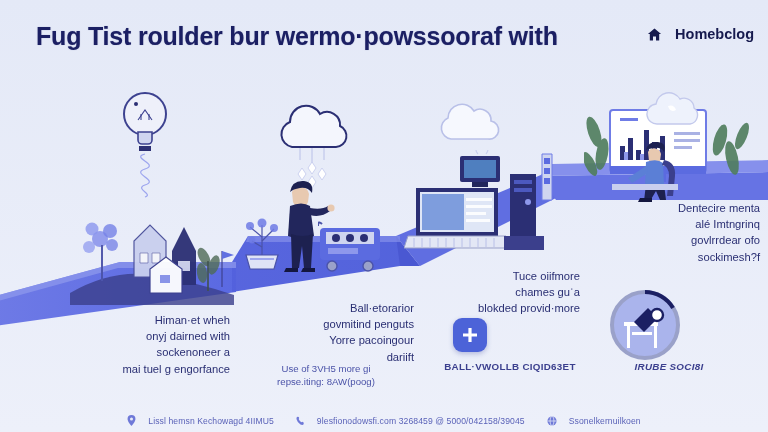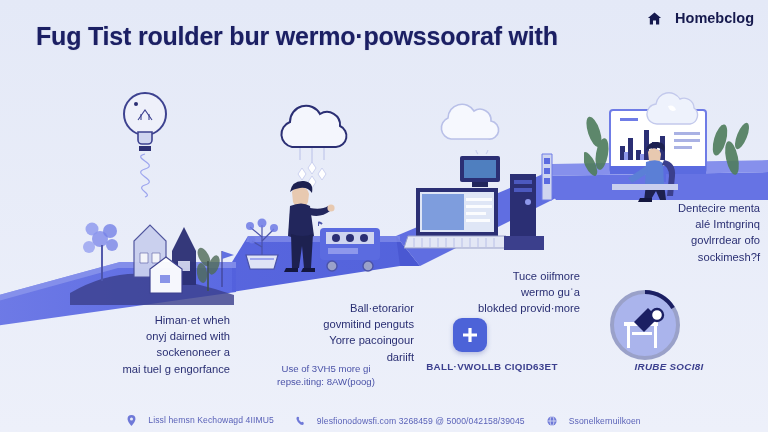--- a/index.html
+++ b/index.html
@@ -13,21 +13,21 @@
 
   
   .hero-title{
     position:absolute;left:36px;top:20px;width:620px;
     font-size:25px;line-height:1.33;font-weight:bold;
     color:#1b1f63;letter-spacing:-.2px;
     text-shadow:0 0 1px rgba(27,31,99,.35);
   }
   .hero-title .l2{display:block;}
   .nav{
-    position:absolute;right:14px;top:10px;display:flex;align-items:center;gap:13px;
+    position:absolute;right:14px;top:26px;display:flex;align-items:center;gap:13px;
     color:#161a4e;font-size:14.5px;font-weight:600;
   }
   .nav svg{display:block}
 
   
   .ribbon{position:absolute;left:0;top:0;width:768px;height:432px;}
 
   
   .cap{
     position:absolute;text-align:right;color:#2a2f73;
@@ -54,21 +54,21 @@
   
   .circ-badge{position:absolute;width:74px;height:74px;}
 
   
   .footer{
     position:absolute;left:0;bottom:6px;width:768px;
     display:flex;align-items:center;justify-content:center;gap:22px;
     color:#5a62b8;font-size:8.6px;letter-spacing:.1px;
     filter:blur(.2px);
   }
-  .fitem{display:flex;gap:12px;white-space:nowrap;}
+  .fitem{display:flex;align-items:center;gap:12px;white-space:nowrap;}
   .fitem svg{display:block;flex:none}
 
   
   .art{position:absolute;}
 </style>
 </head>
 <body>
 
 <div class="stage">
 
@@ -340,23 +340,23 @@
 dariift</div>
 
   <div class="cap" style="left:42px;top:312px;width:188px;white-space:pre-line;">Himan·et wheh
 onyj dairned with
 sockenoneer a
 mai tuel g engorfance</div>
   <div class="cap-sub" style="left:238px;top:362px;width:176px;white-space:pre-line;">Use of 3VH5 more gi
 repse.iting: 8AW(poog)</div>
 
   <div class="cap" style="left:404px;top:268px;width:176px;white-space:pre-line;">Tuce oiifmore
-wermo guˈa
+chames guˈa
 blokded provid·more</div>
-  <div class="cap-badge" style="left:404px;top:360px;width:176px;">BALL·VWOLLB CIQID63ET</div>
+  <div class="cap-badge" style="left:422px;top:360px;width:176px;">BALL·VWOLLB CIQID63ET</div>
 
   <div class="cap" style="left:578px;top:200px;width:182px;white-space:pre-line;">Dentecire menta
 alé Imtngrinq
 govlrrdear ofo
 sockimesh?f</div>
   <div class="cap-badge" style="left:578px;top:360px;width:182px;font-style:italic;">IRUBE SOCI8I</div>
 
   <div class="footer">
     <div class="fitem">
       <svg width="9" height="11" viewBox="0 0 10 12">

